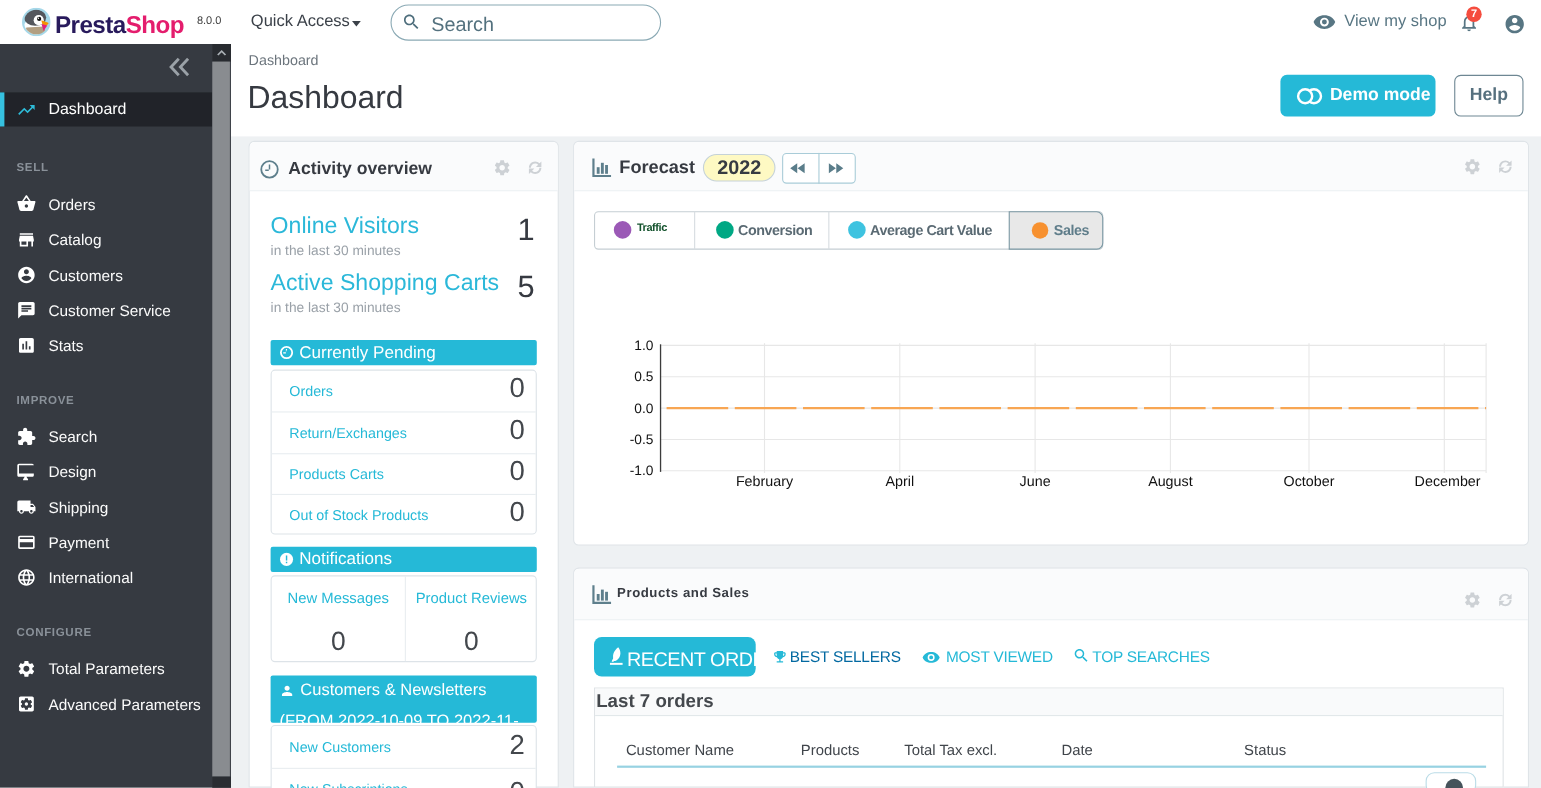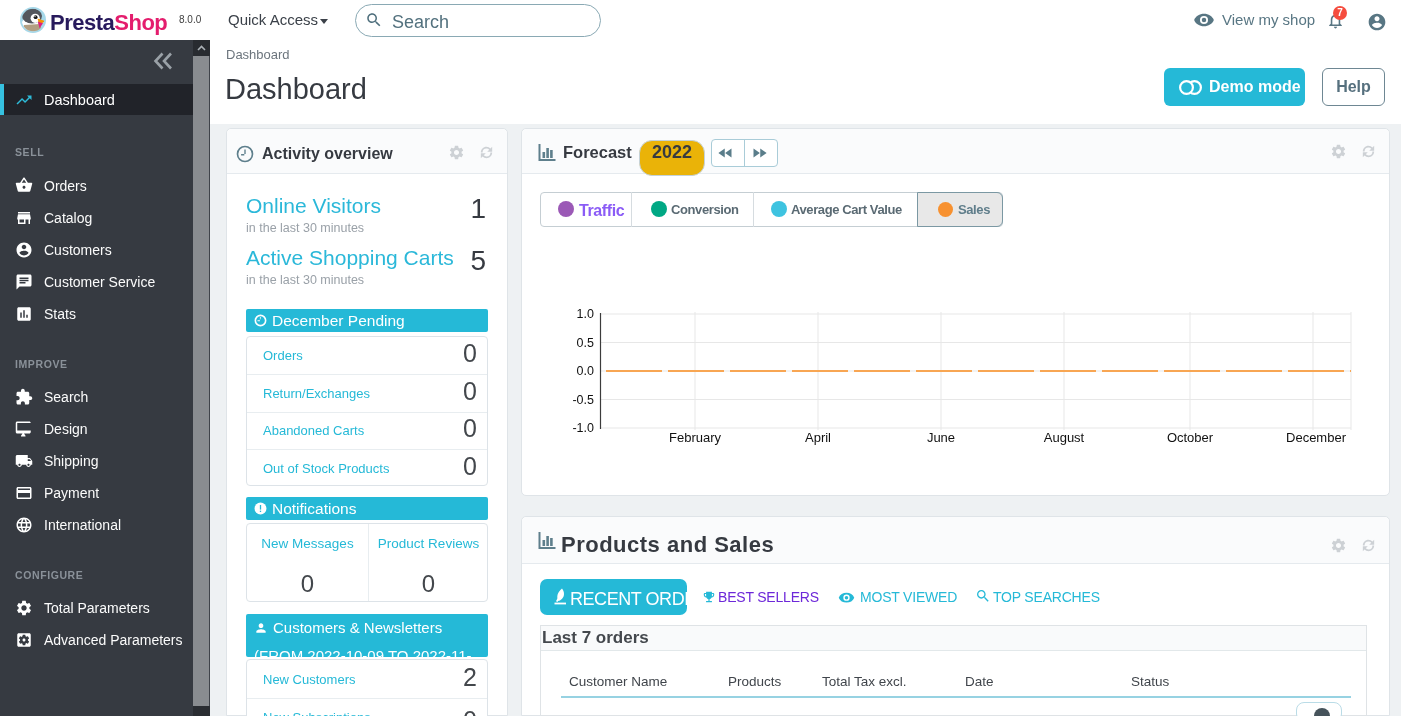--- a/index.html
+++ b/index.html
@@ -187,30 +187,30 @@
 <div class="abs" style="left:246px;top:221px;font-size:12.5px;color:#9aa1a8">in the last 30 minutes</div>
 <div class="abs" style="left:246px;top:246px;font-size:21px;color:#2bb8d9">Active Shopping Carts</div>
 <div class="abs" style="left:246px;top:245px;width:240px;text-align:right;font-size:28px;color:#363a41">5</div>
 <div class="abs" style="left:246px;top:273px;font-size:12.5px;color:#9aa1a8">in the last 30 minutes</div>
 
 <div class="cybar" style="top:309px;height:23px">
   <svg class="abs" style="left:8px;top:5px" width="13" height="13" viewBox="0 0 24 24">
       <circle cx="12" cy="12" r="9.5" fill="none" stroke="#fff" stroke-width="3"></circle>
       <path fill="#fff" d="M13.1 6h-2.2v7.6H6.4v-2.2h4.5z"></path>
     </svg>
-  <div class="abs" style="left:26px;top:3px;font-size:15.5px">December Pending</div>
+  <div class="abs" style="left:26px;top:3px;font-size:15.5px">Currently Pending</div>
 </div>
 <div class="tbox" style="top:336px;height:150px">
   <div class="rowlink" style="top:11px">Orders</div>
     <div class="rowval" style="top:2px">0</div>
   <div style="position:absolute;top:37px;left:0;width:100%;border-top:1px solid #e8edf0"></div>
   <div class="rowlink" style="top:49px">Return/Exchanges</div>
     <div class="rowval" style="top:40px">0</div>
   <div style="position:absolute;top:75px;left:0;width:100%;border-top:1px solid #e8edf0"></div>
-  <div class="rowlink" style="top:86px">Abandoned Carts</div>
+  <div class="rowlink" style="top:86px">Products Carts</div>
     <div class="rowval" style="top:77px">0</div>
   <div style="position:absolute;top:112px;left:0;width:100%;border-top:1px solid #e8edf0"></div>
   <div class="rowlink" style="top:124px">Out of Stock Products</div>
     <div class="rowval" style="top:115px">0</div>
 </div>
 
 <div class="cybar" style="top:497px;height:23px">
   <svg class="abs" style="left:8px;top:5px" width="13" height="13" viewBox="0 0 24 24">
       <circle cx="12" cy="12" r="11" fill="#fff"></circle>
       <rect x="10.8" y="5.5" width="2.4" height="8.5" fill="#25b9d7"></rect>
@@ -243,21 +243,21 @@
 
 <div class="abs" style="left:521px;top:128px;width:869px;height:368px;background:#fff;border:1px solid #dfe4e8;border-radius:5px"></div>
 <div class="abs" style="left:522px;top:129px;width:867px;height:45px;background:#fafbfc;border-bottom:1px solid #e5eaee;border-radius:5px 5px 0 0"></div>
 <svg class="abs" style="left:538px;top:143px" width="19" height="19" viewBox="0 0 19 19">
   <path d="M1.5 1v16h16" stroke="#5e7f8c" stroke-width="2" fill="none"></path>
   <rect x="4.5" y="9" width="2.6" height="6" fill="#5e7f8c"></rect>
   <rect x="8.3" y="5" width="2.6" height="10" fill="#5e7f8c"></rect>
   <rect x="12.1" y="7" width="2.6" height="8" fill="#5e7f8c"></rect>
 </svg>
 <div class="abs" style="left:563px;top:143px;font-size:16.5px;font-weight:bold;color:#363a41">Forecast</div>
-<div class="abs" style="left:639px;top:140px;width:66px;height:36px;border:1px solid #c5d2d8;border-radius:13px;background:#eab308;text-align:center;font-size:18px;font-weight:bold;color:#363a41;line-height:23px">2022</div>
+<div class="abs" style="left:639px;top:140px;width:66px;height:25px;border:1px solid #c5d2d8;border-radius:13px;background:#fef9c3;text-align:center;font-size:18px;font-weight:bold;color:#363a41;line-height:23px">2022</div>
 <div class="abs" style="left:711px;top:139px;width:67px;height:28px;border:1px solid #a9ccd8;border-radius:4px;background:#fff"></div>
 <div class="abs" style="left:744px;top:139px;width:1px;height:28px;background:#a9ccd8"></div>
 <svg class="abs" style="left:716px;top:144px" width="19" height="18" viewBox="0 0 24 24">
     <path fill="#5a7d8a" d="M11 18V6l-8.5 6 8.5 6zm.5-6l8.5 6V6l-8.5 6z"></path>
   </svg>
 <svg class="abs" style="left:750px;top:144px" width="19" height="18" viewBox="0 0 24 24">
     <path fill="#5a7d8a" d="M4 18l8.5-6L4 6v12zm9-12v12l8.5-6L13 6z"></path>
   </svg>
 <svg class="abs" style="left:1330px;top:143px" width="17" height="17" viewBox="0 0 24 24">
     <path fill="#cdd1d5" d="M19.14 12.94c.04-.3.06-.61.06-.94 0-.32-.02-.64-.07-.94l2.03-1.58c.18-.14.23-.41.12-.61l-1.92-3.32c-.12-.22-.37-.29-.59-.22l-2.39.96c-.5-.38-1.03-.7-1.62-.94l-.36-2.54c-.04-.24-.24-.41-.48-.41h-3.84c-.24 0-.43.17-.47.41l-.36 2.54c-.59.24-1.13.57-1.62.94l-2.39-.96c-.22-.08-.47 0-.59.22L2.74 8.87c-.12.21-.08.47.12.61l2.03 1.58c-.05.3-.09.63-.09.94s.02.64.07.94l-2.03 1.58c-.18.14-.23.41-.12.61l1.92 3.32c.12.22.37.29.59.22l2.39-.96c.5.38 1.03.7 1.62.94l.36 2.54c.05.24.24.41.48.41h3.84c.24 0 .44-.17.47-.41l.36-2.54c.59-.24 1.13-.56 1.62-.94l2.39.96c.22.08.47 0 .59-.22l1.92-3.32c.12-.22.07-.47-.12-.61l-2.01-1.58zM12 15.6c-1.98 0-3.6-1.62-3.6-3.6s1.62-3.6 3.6-3.6 3.6 1.62 3.6 3.6-1.62 3.6-3.6 3.6z"></path>
@@ -265,21 +265,21 @@
 <svg class="abs" style="left:1360px;top:143px" width="17" height="17" viewBox="0 0 24 24">
     <path fill="#cdd1d5" d="M17.65 6.35A7.96 7.96 0 0 0 12 4c-4.42 0-8 3.58-8 8h2.5A5.5 5.5 0 0 1 12 6.5c1.52 0 2.9.62 3.9 1.6L13 11h7V4l-2.35 2.35z"></path>
     <path fill="#cdd1d5" d="M6.35 17.65A7.96 7.96 0 0 0 12 20c4.42 0 8-3.58 8-8h-2.5A5.5 5.5 0 0 1 12 17.5c-1.52 0-2.9-.62-3.9-1.6L11 13H4v7l2.35-2.35z"></path>
   </svg>
 
 <div class="abs" style="left:540px;top:192px;width:463px;height:35px;border:1px solid #c5ced3;border-radius:4px;background:#fff"></div>
 <div class="abs" style="left:917px;top:192px;width:86px;height:35px;background:#e8e8e8;border:1.5px solid #7b98a3;border-radius:0 6px 6px 0"></div>
 <div class="abs" style="left:631px;top:192px;width:1px;height:35px;background:#d6dce0"></div>
 <div class="abs" style="left:753px;top:192px;width:1px;height:35px;background:#d6dce0"></div>
 <div class="abs" style="left:558px;top:201px;width:16px;height:16px;border-radius:8px;background:#9b59b6"></div>
-<div class="abs" style="left:579px;top:202px;font-size:16px;font-weight:bold;letter-spacing:-.4px;color:#8b5cf6">Traffic</div>
+<div class="abs" style="left:579px;top:202px;font-size:10px;font-weight:bold;letter-spacing:-.4px;color:#14532d">Traffic</div>
 <div class="abs" style="left:651px;top:201px;width:16px;height:16px;border-radius:8px;background:#00a884"></div>
 <div class="abs" style="left:671px;top:202px;font-size:13px;font-weight:bold;letter-spacing:-.4px;color:#5a6a73">Conversion</div>
 <div class="abs" style="left:771px;top:201px;width:16px;height:16px;border-radius:8px;background:#3ec3e0"></div>
 <div class="abs" style="left:791px;top:202px;font-size:13px;font-weight:bold;letter-spacing:-.4px;color:#5a6a73">Average Cart Value</div>
 <div class="abs" style="left:938px;top:202px;width:15px;height:15px;border-radius:8px;background:#f79130"></div>
 <div class="abs" style="left:958px;top:202px;font-size:13px;font-weight:bold;letter-spacing:-.4px;color:#5f7d8a">Sales</div>
 
 <svg class="abs" style="left:570px;top:300px" width="800" height="150" viewBox="0 0 800 150">
   <g stroke="#e7e7e7" stroke-width="1">
     <line x1="30" y1="14" x2="781" y2="14"></line>
@@ -315,40 +315,40 @@
 </svg>
 
 <div class="abs" style="left:521px;top:516px;width:869px;height:200px;background:#fff;border:1px solid #dfe4e8;border-radius:5px 5px 0 0"></div>
 <div class="abs" style="left:522px;top:517px;width:867px;height:47px;background:#fafbfc;border-bottom:1px solid #e5eaee;border-radius:5px 5px 0 0"></div>
 <svg class="abs" style="left:538px;top:531px" width="19" height="19" viewBox="0 0 19 19">
   <path d="M1.5 1v16h16" stroke="#5e7f8c" stroke-width="2" fill="none"></path>
   <rect x="4.5" y="9" width="2.6" height="6" fill="#5e7f8c"></rect>
   <rect x="8.3" y="5" width="2.6" height="10" fill="#5e7f8c"></rect>
   <rect x="12.1" y="7" width="2.6" height="8" fill="#5e7f8c"></rect>
 </svg>
-<div class="abs" style="left:561px;top:532px;font-size:22px;font-weight:bold;letter-spacing:.5px;color:#363a41">Products and Sales</div>
+<div class="abs" style="left:561px;top:532px;font-size:12px;font-weight:bold;letter-spacing:.5px;color:#363a41">Products and Sales</div>
 <svg class="abs" style="left:1330px;top:537px" width="17" height="17" viewBox="0 0 24 24">
     <path fill="#cdd1d5" d="M19.14 12.94c.04-.3.06-.61.06-.94 0-.32-.02-.64-.07-.94l2.03-1.58c.18-.14.23-.41.12-.61l-1.92-3.32c-.12-.22-.37-.29-.59-.22l-2.39.96c-.5-.38-1.03-.7-1.62-.94l-.36-2.54c-.04-.24-.24-.41-.48-.41h-3.84c-.24 0-.43.17-.47.41l-.36 2.54c-.59.24-1.13.57-1.62.94l-2.39-.96c-.22-.08-.47 0-.59.22L2.74 8.87c-.12.21-.08.47.12.61l2.03 1.58c-.05.3-.09.63-.09.94s.02.64.07.94l-2.03 1.58c-.18.14-.23.41-.12.61l1.92 3.32c.12.22.37.29.59.22l2.39-.96c.5.38 1.03.7 1.62.94l.36 2.54c.05.24.24.41.48.41h3.84c.24 0 .44-.17.47-.41l.36-2.54c.59-.24 1.13-.56 1.62-.94l2.39.96c.22.08.47 0 .59-.22l1.92-3.32c.12-.22.07-.47-.12-.61l-2.01-1.58zM12 15.6c-1.98 0-3.6-1.62-3.6-3.6s1.62-3.6 3.6-3.6 3.6 1.62 3.6 3.6-1.62 3.6-3.6 3.6z"></path>
   </svg>
 <svg class="abs" style="left:1360px;top:537px" width="17" height="17" viewBox="0 0 24 24">
     <path fill="#cdd1d5" d="M17.65 6.35A7.96 7.96 0 0 0 12 4c-4.42 0-8 3.58-8 8h2.5A5.5 5.5 0 0 1 12 6.5c1.52 0 2.9.62 3.9 1.6L13 11h7V4l-2.35 2.35z"></path>
     <path fill="#cdd1d5" d="M6.35 17.65A7.96 7.96 0 0 0 12 20c4.42 0 8-3.58 8-8h-2.5A5.5 5.5 0 0 1 12 17.5c-1.52 0-2.9-.62-3.9-1.6L11 13H4v7l2.35-2.35z"></path>
   </svg>
 
 <div class="abs" style="left:540px;top:579px;width:147px;height:36px;background:#25b9d7;border-radius:7px"></div>
 <svg class="abs" style="left:553px;top:588px" width="14" height="17" viewBox="0 0 14 17">
     <path fill="#fff" d="M9 .5C4.4 4.2 3.2 8.6 5.3 13c2.6-.5 5.6-3 5.7-7C11 3.9 10.2 1.9 9 .5z"></path>
     <path fill="#fff" d="M7.5 7c-2.2 2-3.7 4.3-4.5 6.3l1.6.6C5.3 12 6.6 9.9 8.6 8z"></path>
     <rect x="1.5" y="14.6" width="11.5" height="1.8" fill="#fff"></rect>
   </svg>
 <div class="abs" style="left:570px;top:589px;font-size:18px;letter-spacing:-.45px;color:#fff">RECENT ORDERS</div>
 <svg class="abs" style="left:702px;top:590px" width="14" height="14" viewBox="0 0 24 24">
     <path fill="#25b9d7" d="M19 5h-2V3H7v2H5c-1.1 0-2 .9-2 2v1c0 2.55 1.92 4.63 4.39 4.94.63 1.5 1.98 2.63 3.61 2.96V19H7v2h10v-2h-4v-3.1c1.63-.33 2.98-1.46 3.61-2.96C19.08 12.63 21 10.55 21 8V7c0-1.1-.9-2-2-2zM5 8V7h2v3.82C5.84 10.4 5 9.3 5 8zm14 0c0 1.3-.84 2.4-2 2.82V7h2v1z"></path>
   </svg>
-<div class="abs" style="left:718px;top:589px;font-size:14px;color:#6d28d9;letter-spacing:-.2px">BEST SELLERS</div>
+<div class="abs" style="left:718px;top:589px;font-size:14px;color:#0369a1;letter-spacing:-.2px">BEST SELLERS</div>
 <svg class="abs" style="left:838px;top:592px" width="17" height="12" viewBox="0 0 24 17">
     <path fill="#25b9d7" d="M12 1C7 1 2.73 3.61 1 8c1.73 4.39 6 7 11 7s9.27-2.61 11-7c-1.73-4.39-6-7-11-7zm0 11.5A4.5 4.5 0 0 1 7.5 8 4.5 4.5 0 0 1 12 3.5 4.5 4.5 0 0 1 16.5 8 4.5 4.5 0 0 1 12 12.5zm0-7A2.5 2.5 0 0 0 9.5 8 2.5 2.5 0 0 0 12 10.5 2.5 2.5 0 0 0 14.5 8 2.5 2.5 0 0 0 12 5.5z"></path>
   </svg>
 <div class="abs" style="left:860px;top:589px;font-size:14px;color:#25b9d7;letter-spacing:-.2px">MOST VIEWED</div>
 <svg class="abs" style="left:975px;top:588px" width="16" height="16" viewBox="0 0 24 24">
     <path fill="#25b9d7" d="M15.5 14h-.79l-.28-.27C15.41 12.59 16 11.11 16 9.5 16 5.91 13.09 3 9.5 3S3 5.91 3 9.5 5.91 16 9.5 16c1.61 0 3.09-.59 4.23-1.57l.27.28v.79l5 4.99L20.49 19l-4.99-5zm-6 0C7.01 14 5 11.99 5 9.5S7.01 5 9.5 5 14 7.01 14 9.5 11.99 14 9.5 14z"></path>
   </svg>
 <div class="abs" style="left:993px;top:589px;font-size:14px;color:#25b9d7;letter-spacing:-.2px">TOP SEARCHES</div>
 
 <div class="abs" style="left:540px;top:625px;width:827px;height:91px;background:#fff;border:1px solid #dfe3e6"></div>

